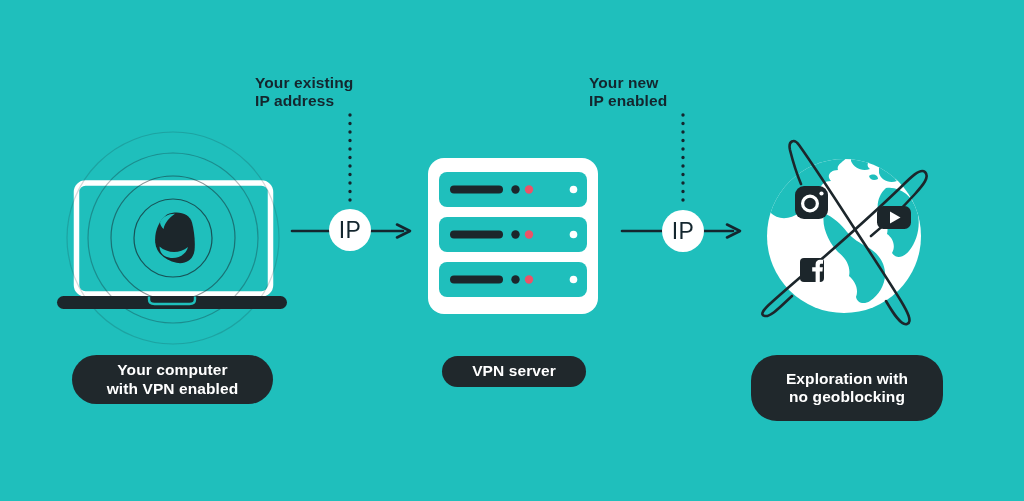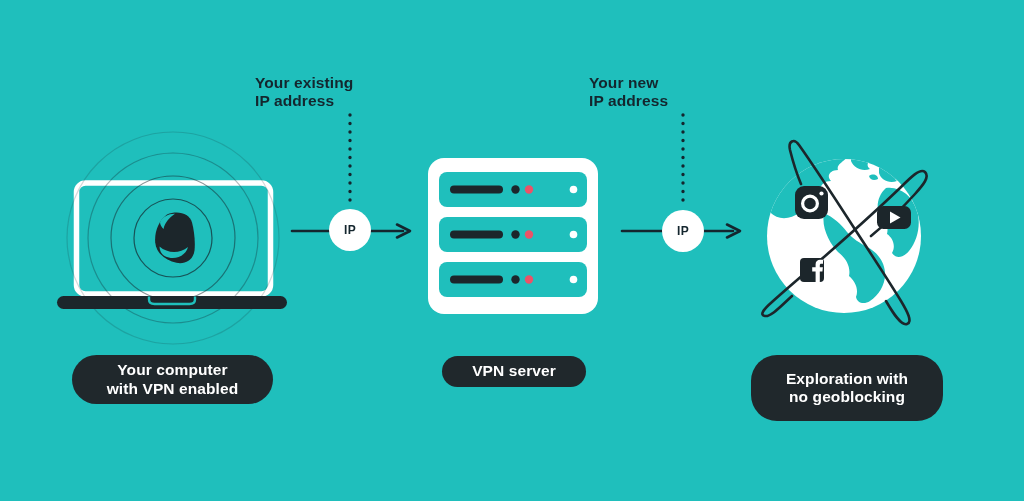--- a/index.html
+++ b/index.html
@@ -14,21 +14,21 @@
   }
   .stage svg{position:absolute;inset:0;display:block;}
   .annotation{
     position:absolute;white-space:pre-line;text-align:left;
     font-weight:700;font-size:15.5px;line-height:17.5px;
     color:var(--ink);letter-spacing:.1px;
   }
   .ip-badge{
     position:absolute;width:42px;height:42px;border-radius:50%;
     background:var(--white);display:flex;align-items:center;justify-content:center;
-    font-weight:700;font-size:12px;color:var(--ink);letter-spacing:.3px;
+    font-weight:400;font-size:23px;color:var(--ink);letter-spacing:.3px;
   }
   .pill{
     position:absolute;background:var(--pill);color:var(--white);
     border-radius:26px;display:flex;align-items:center;justify-content:center;
     text-align:center;font-weight:700;font-size:15.5px;line-height:18.5px;
     white-space:pre-line;letter-spacing:.1px;
   }
   .pill-computer{left:72px;top:355px;width:201px;height:49px;}
   .pill-server{left:442px;top:356px;width:144px;height:31px;}
   .pill-exploration{left:751px;top:355px;width:192px;height:66px;}
@@ -146,21 +146,21 @@
                  C815.6 261.3 817.5 259.7 820.2 259.7 L823 259.7 L823 263.7 L821.3 263.7
                  C820.2 263.7 819.8 264.2 819.8 265.3 L819.8 267.2 L822.9 267.2 L822.4 271.6
                  L819.8 271.6 L819.8 282 Z" fill="var(--white)"></path>
       </g>
     </g>
   </svg>
 
   <div class="annotation annotation-existing">Your existing
 IP address</div>
   <div class="annotation annotation-new">Your new
-IP address</div>
+IP enabled</div>
 
   <div class="ip-badge ip-left">IP</div>
   <div class="ip-badge ip-right">IP</div>
 
   <div class="pill pill-computer">Your computer
 with VPN enabled</div>
   <div class="pill pill-server">VPN server</div>
   <div class="pill pill-exploration">Exploration with
 no geoblocking</div>
 </div>

